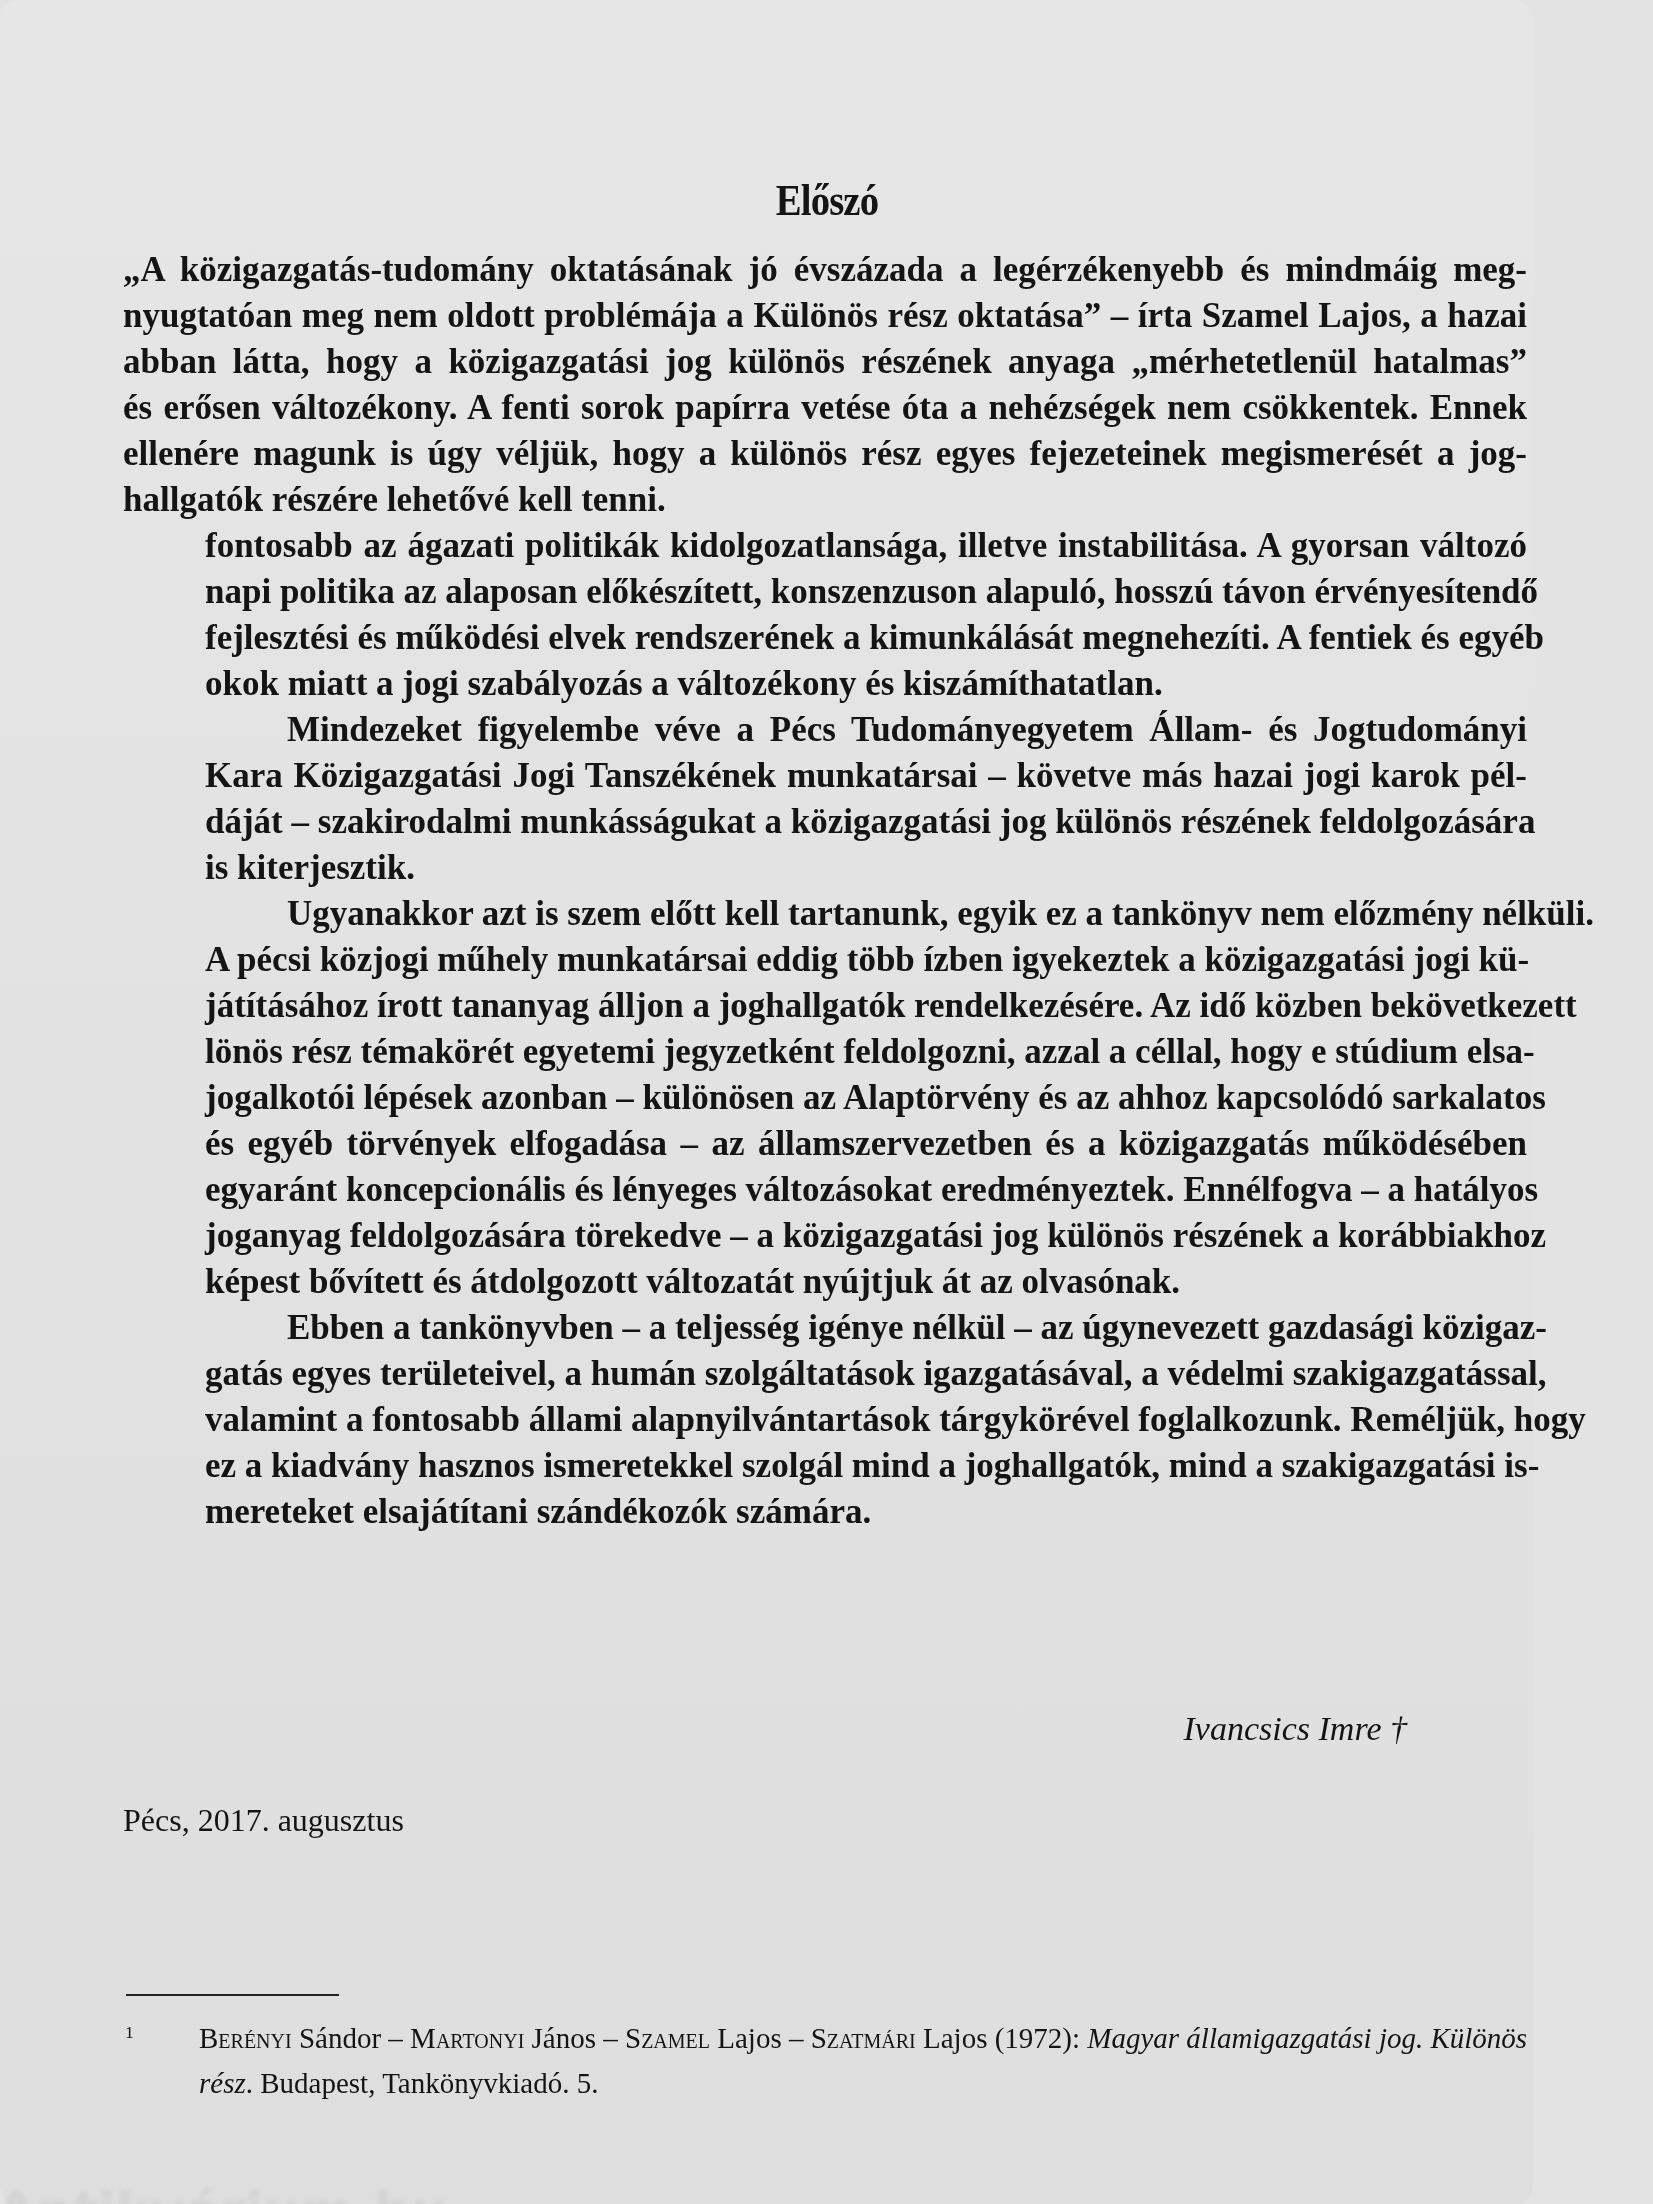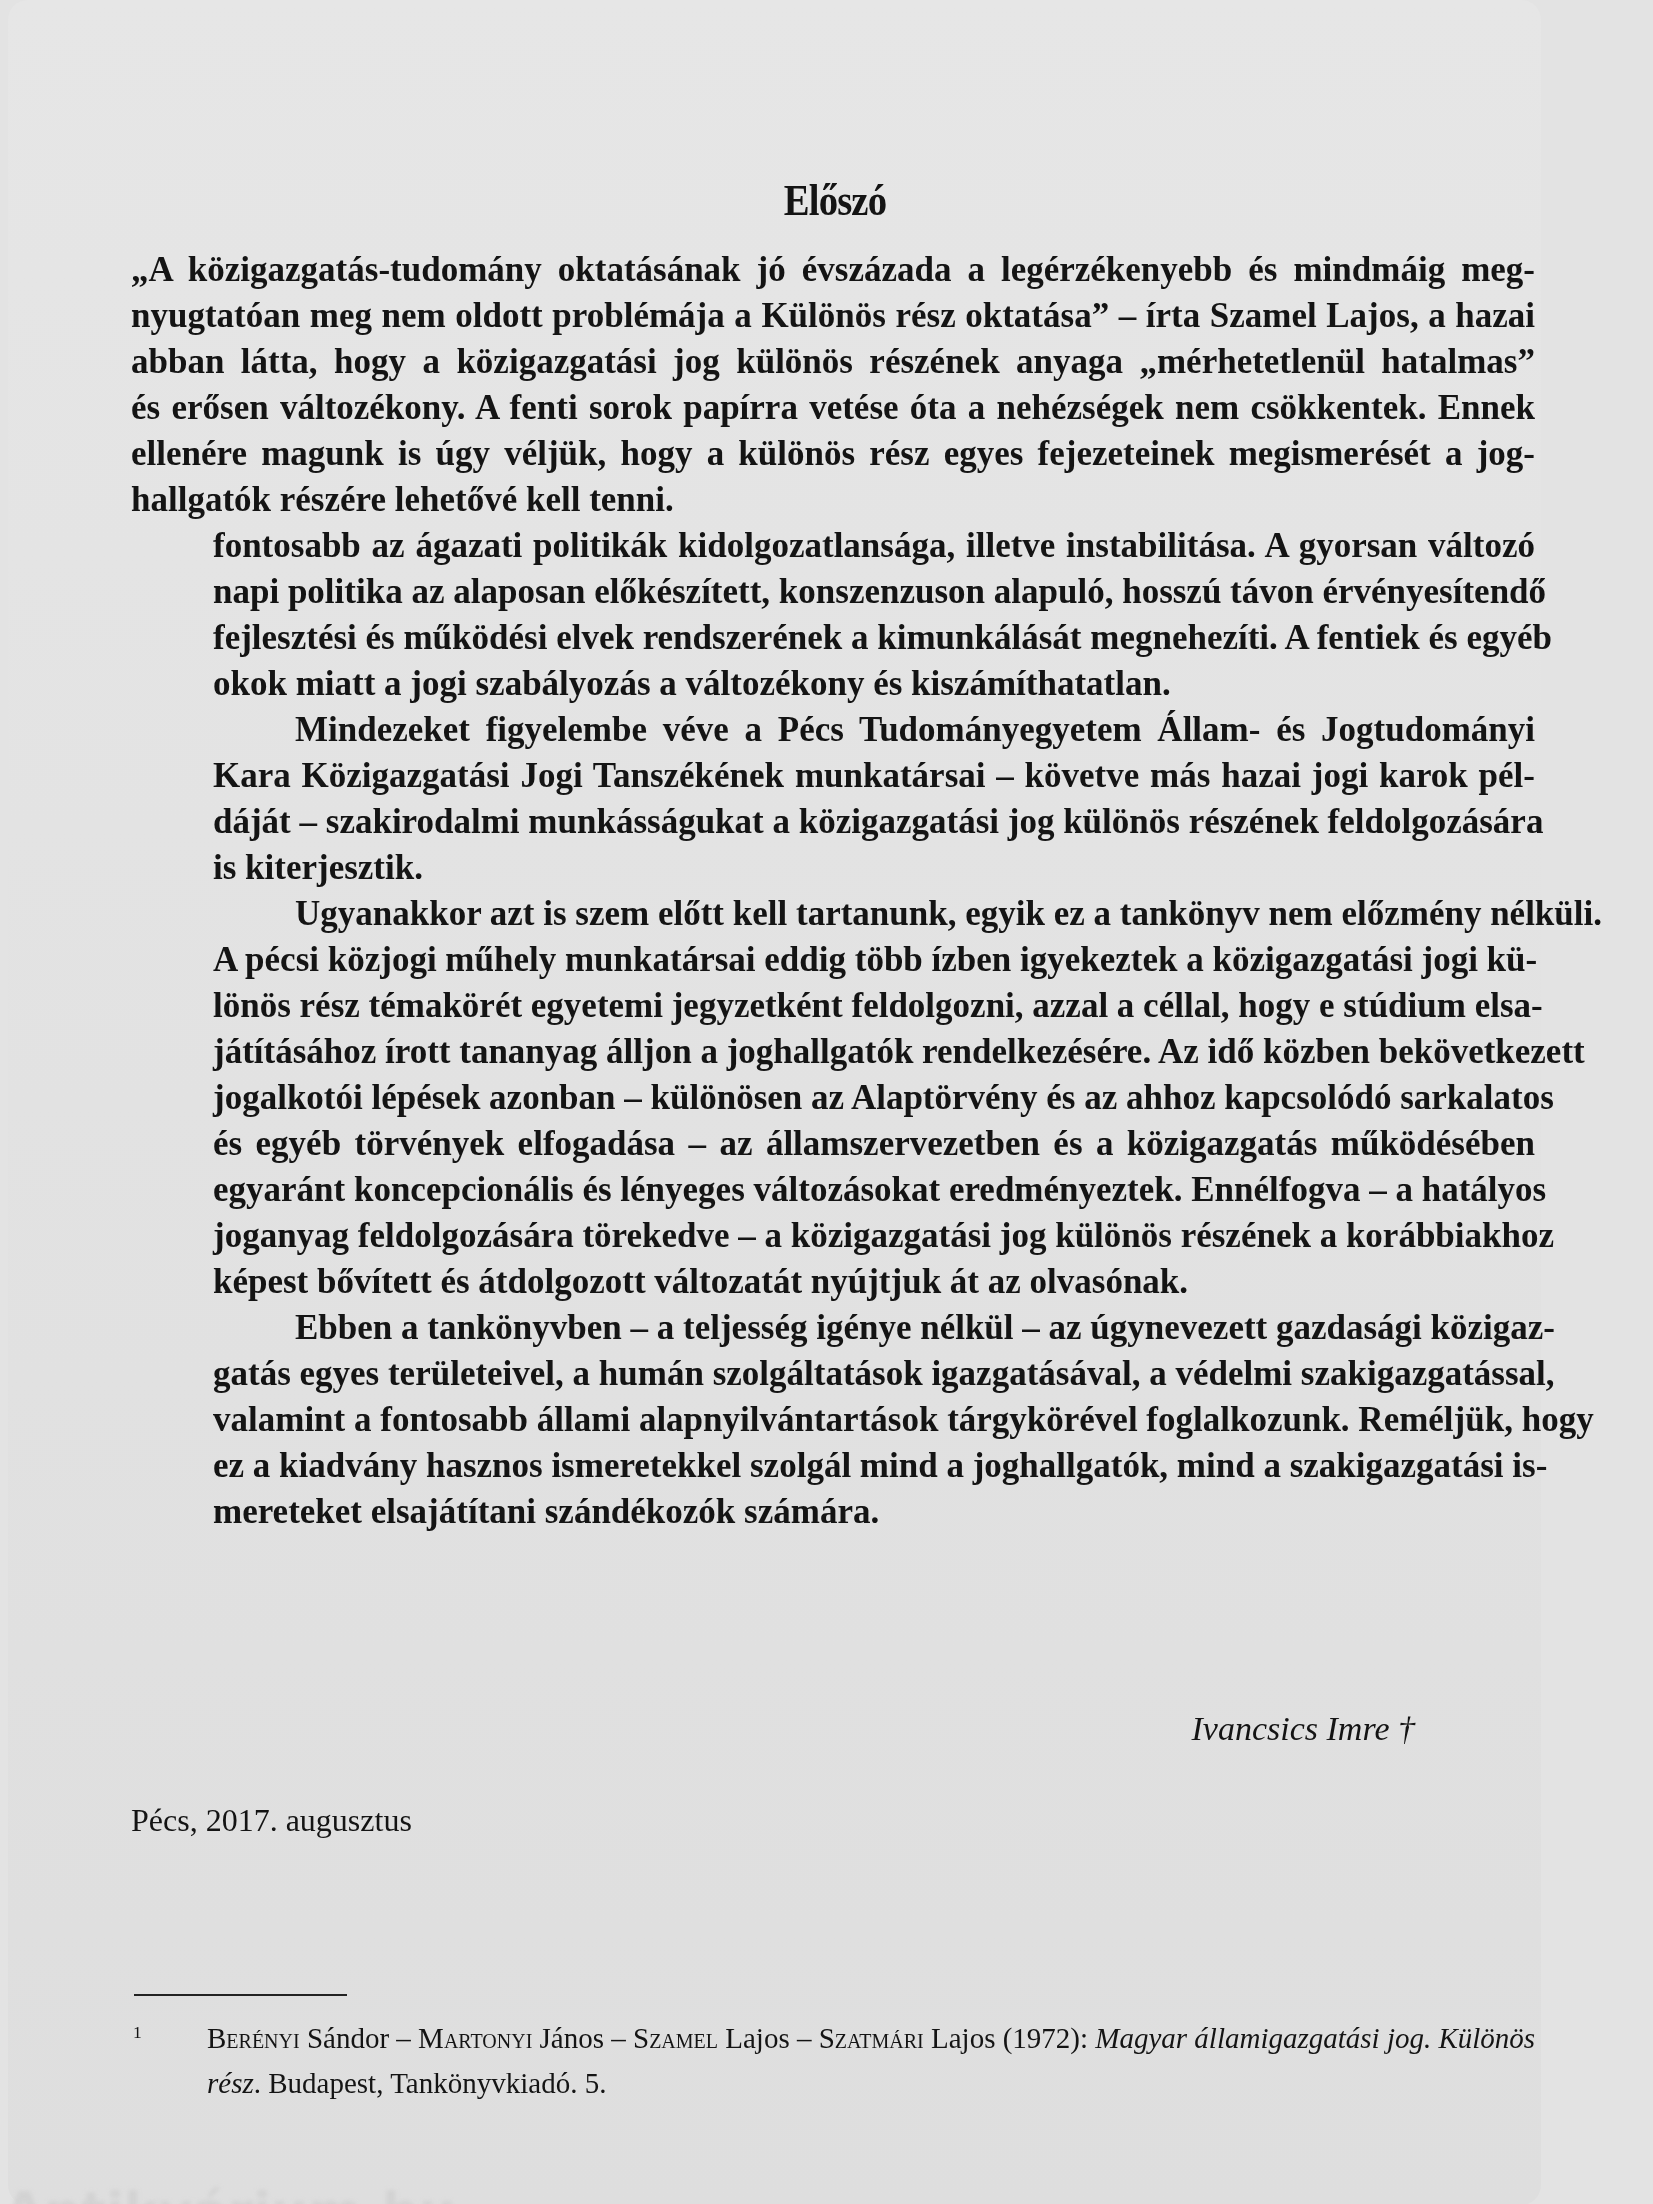--- a/index.html
+++ b/index.html
@@ -5,21 +5,21 @@
     html, body { margin: 0; padding: 0; }
     body {
       width: 1654px; height: 2205px;
       background: #e3e3e3;
       position: relative;
       overflow: hidden;
       font-family: "Liberation Serif", "DejaVu Serif", serif;
       color: #141414;
     }
     .page {
-      position: absolute; left: 8px; top: 0; width: 1533px; height: 2205px;
+      position: absolute; left: 0; top: 0; width: 1533px; height: 2205px;
       background: linear-gradient(180deg, #e6e6e6 0%, #e2e2e2 50%, #dedede 100%);
       border-radius: 20px;
     }
     .title {
       position: absolute; top: 144px; left: 0; width: 1654px;
       text-align: center;
       font-size: 45px; font-weight: bold; letter-spacing: -1px;
       transform: scaleX(0.86); transform-origin: center;
     }
     .body-text {
@@ -93,22 +93,22 @@
     <p class="para">
       <span class="line" style="padding-left:82px">Mindezeket figyelembe véve a Pécs Tudományegyetem Állam- és Jogtudományi</span>
       <span class="line">Kara Közigazgatási Jogi Tanszékének munkatársai – követve más hazai jogi karok pél-</span>
       <span class="line">dáját – szakirodalmi munkásságukat a közigazgatási jog különös részének feldolgozására</span>
       <span class="line last">is kiterjesztik.</span>
     </p>
 
     <p class="para">
       <span class="line" style="padding-left:82px">Ugyanakkor azt is szem előtt kell tartanunk, egyik ez a tankönyv nem előzmény nélküli.</span>
       <span class="line">A pécsi közjogi műhely munkatársai eddig több ízben igyekeztek a közigazgatási jogi kü-</span>
+      <span class="line">játításához írott tananyag álljon a joghallgatók rendelkezésére. Az idő közben bekövetkezett</span>
       <span class="line">lönös rész témakörét egyetemi jegyzetként feldolgozni, azzal a céllal, hogy e stúdium elsa-</span>
-      <span class="line">játításához írott tananyag álljon a joghallgatók rendelkezésére. Az idő közben bekövetkezett</span>
       <span class="line">jogalkotói lépések azonban – különösen az Alaptörvény és az ahhoz kapcsolódó sarkalatos</span>
       <span class="line">és egyéb törvények elfogadása – az államszervezetben és a közigazgatás működésében</span>
       <span class="line">egyaránt koncepcionális és lényeges változásokat eredményeztek. Ennélfogva – a hatályos</span>
       <span class="line">joganyag feldolgozására törekedve – a közigazgatási jog különös részének a korábbiakhoz</span>
       <span class="line last">képest bővített és átdolgozott változatát nyújtjuk át az olvasónak.</span>
     </p>
 
     <p class="para">
       <span class="line" style="padding-left:82px">Ebben a tankönyvben – a teljesség igénye nélkül – az úgynevezett gazdasági közigaz-</span>
       <span class="line">gatás egyes területeivel, a humán szolgáltatások igazgatásával, a védelmi szakigazgatással,</span>

